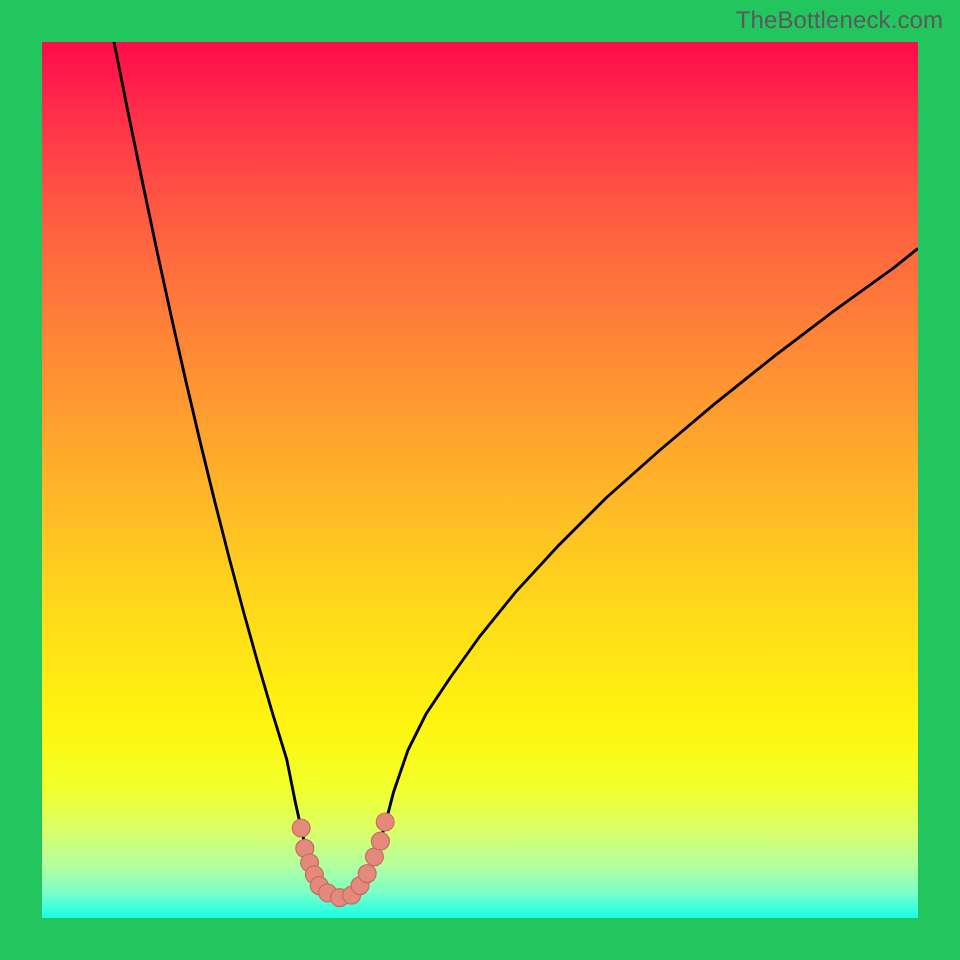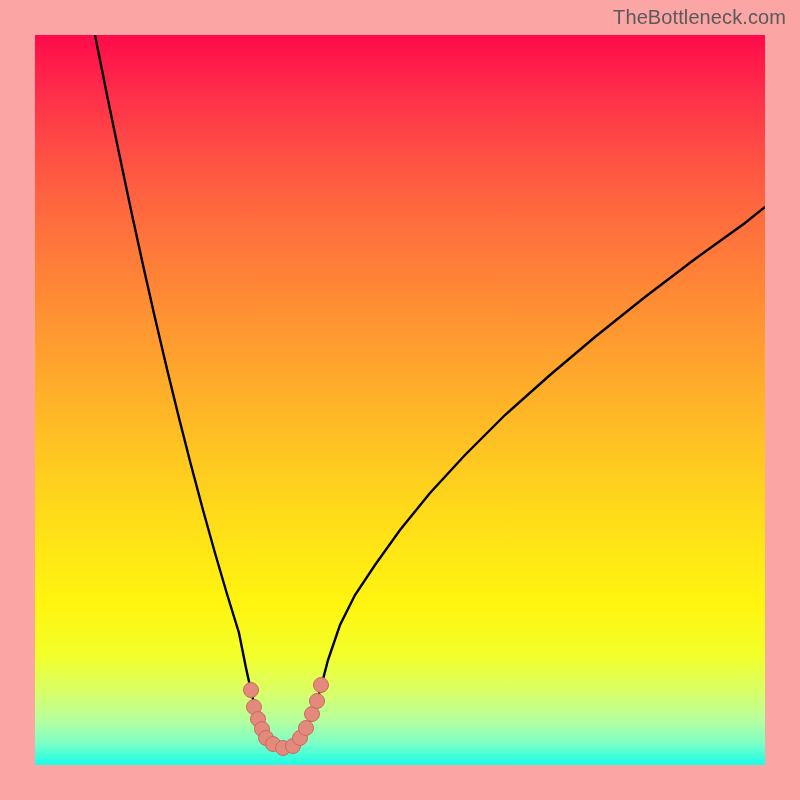--- a/index.html
+++ b/index.html
@@ -10,21 +10,21 @@
     overflow: hidden;
     background: #000;
     font-family: Arial, sans-serif;
   }
   .frame {
     position: absolute;
     top: 0;
     left: 0;
     width: 800px;
     height: 800px;
-    background: #fca5a5;
+    background: #22c55e;
   }
   .plot {
     position: absolute;
     top: 35px;
     left: 35px;
     width: 730px;
     height: 730px;
     overflow: hidden;
   }
   .gradient {

